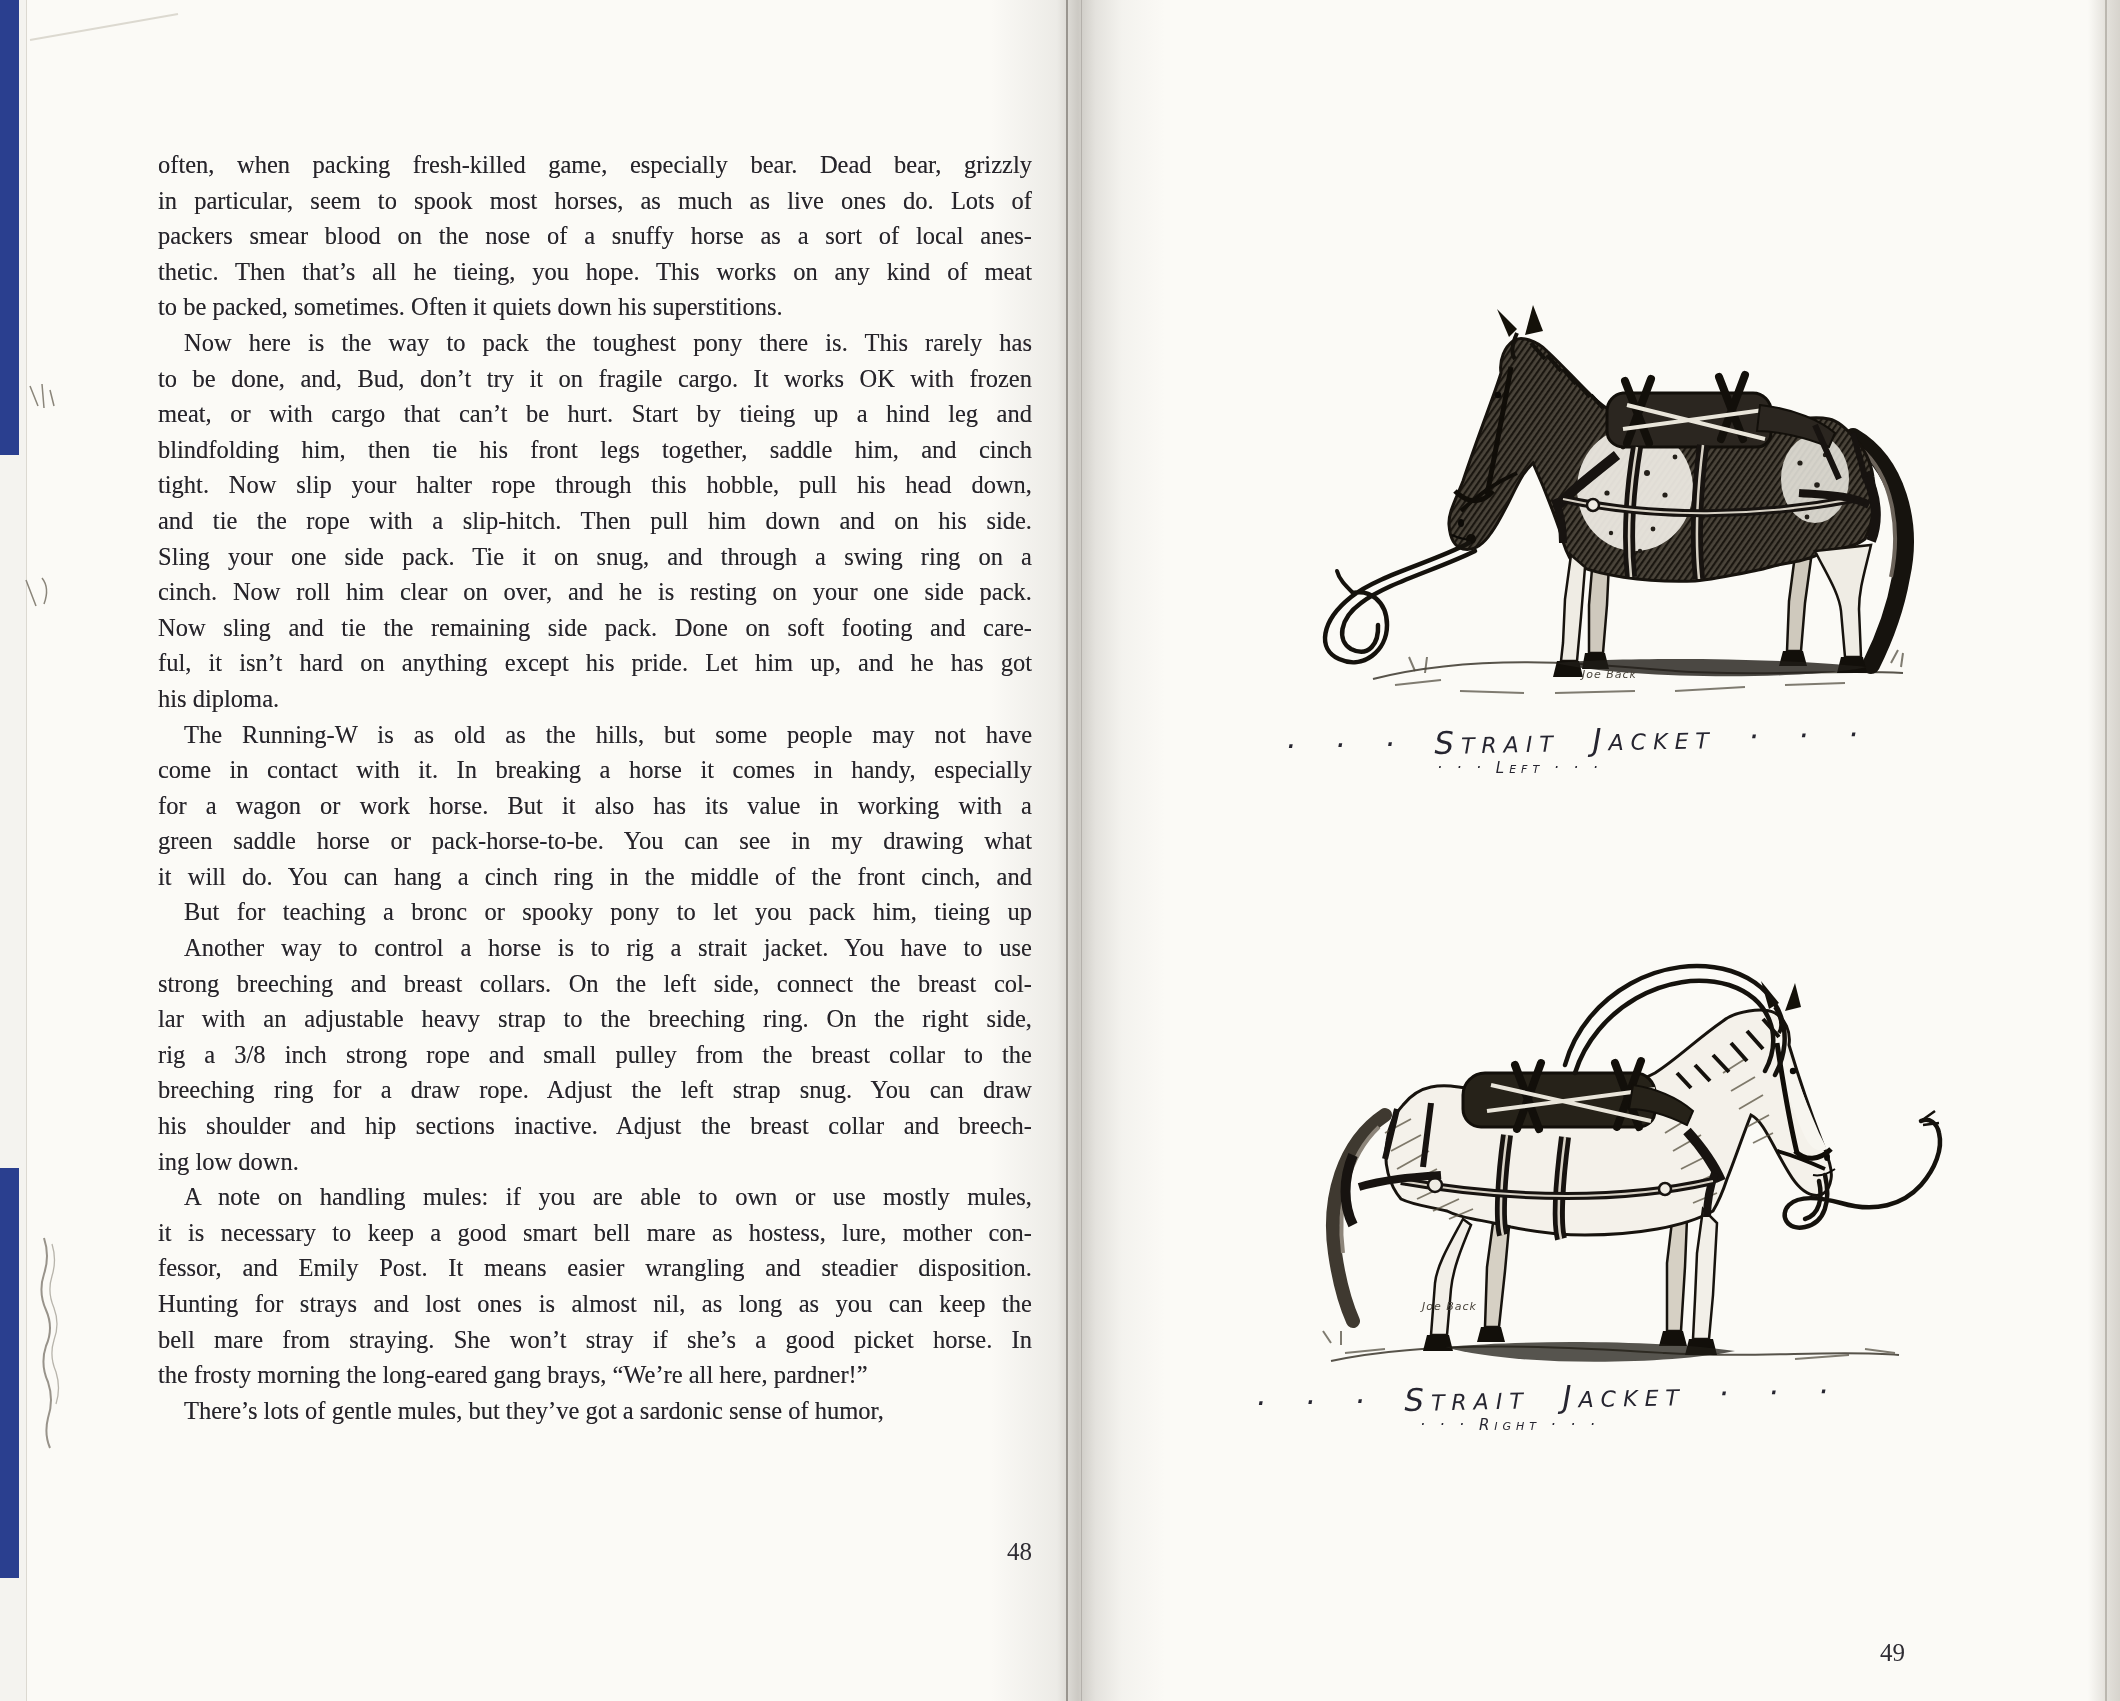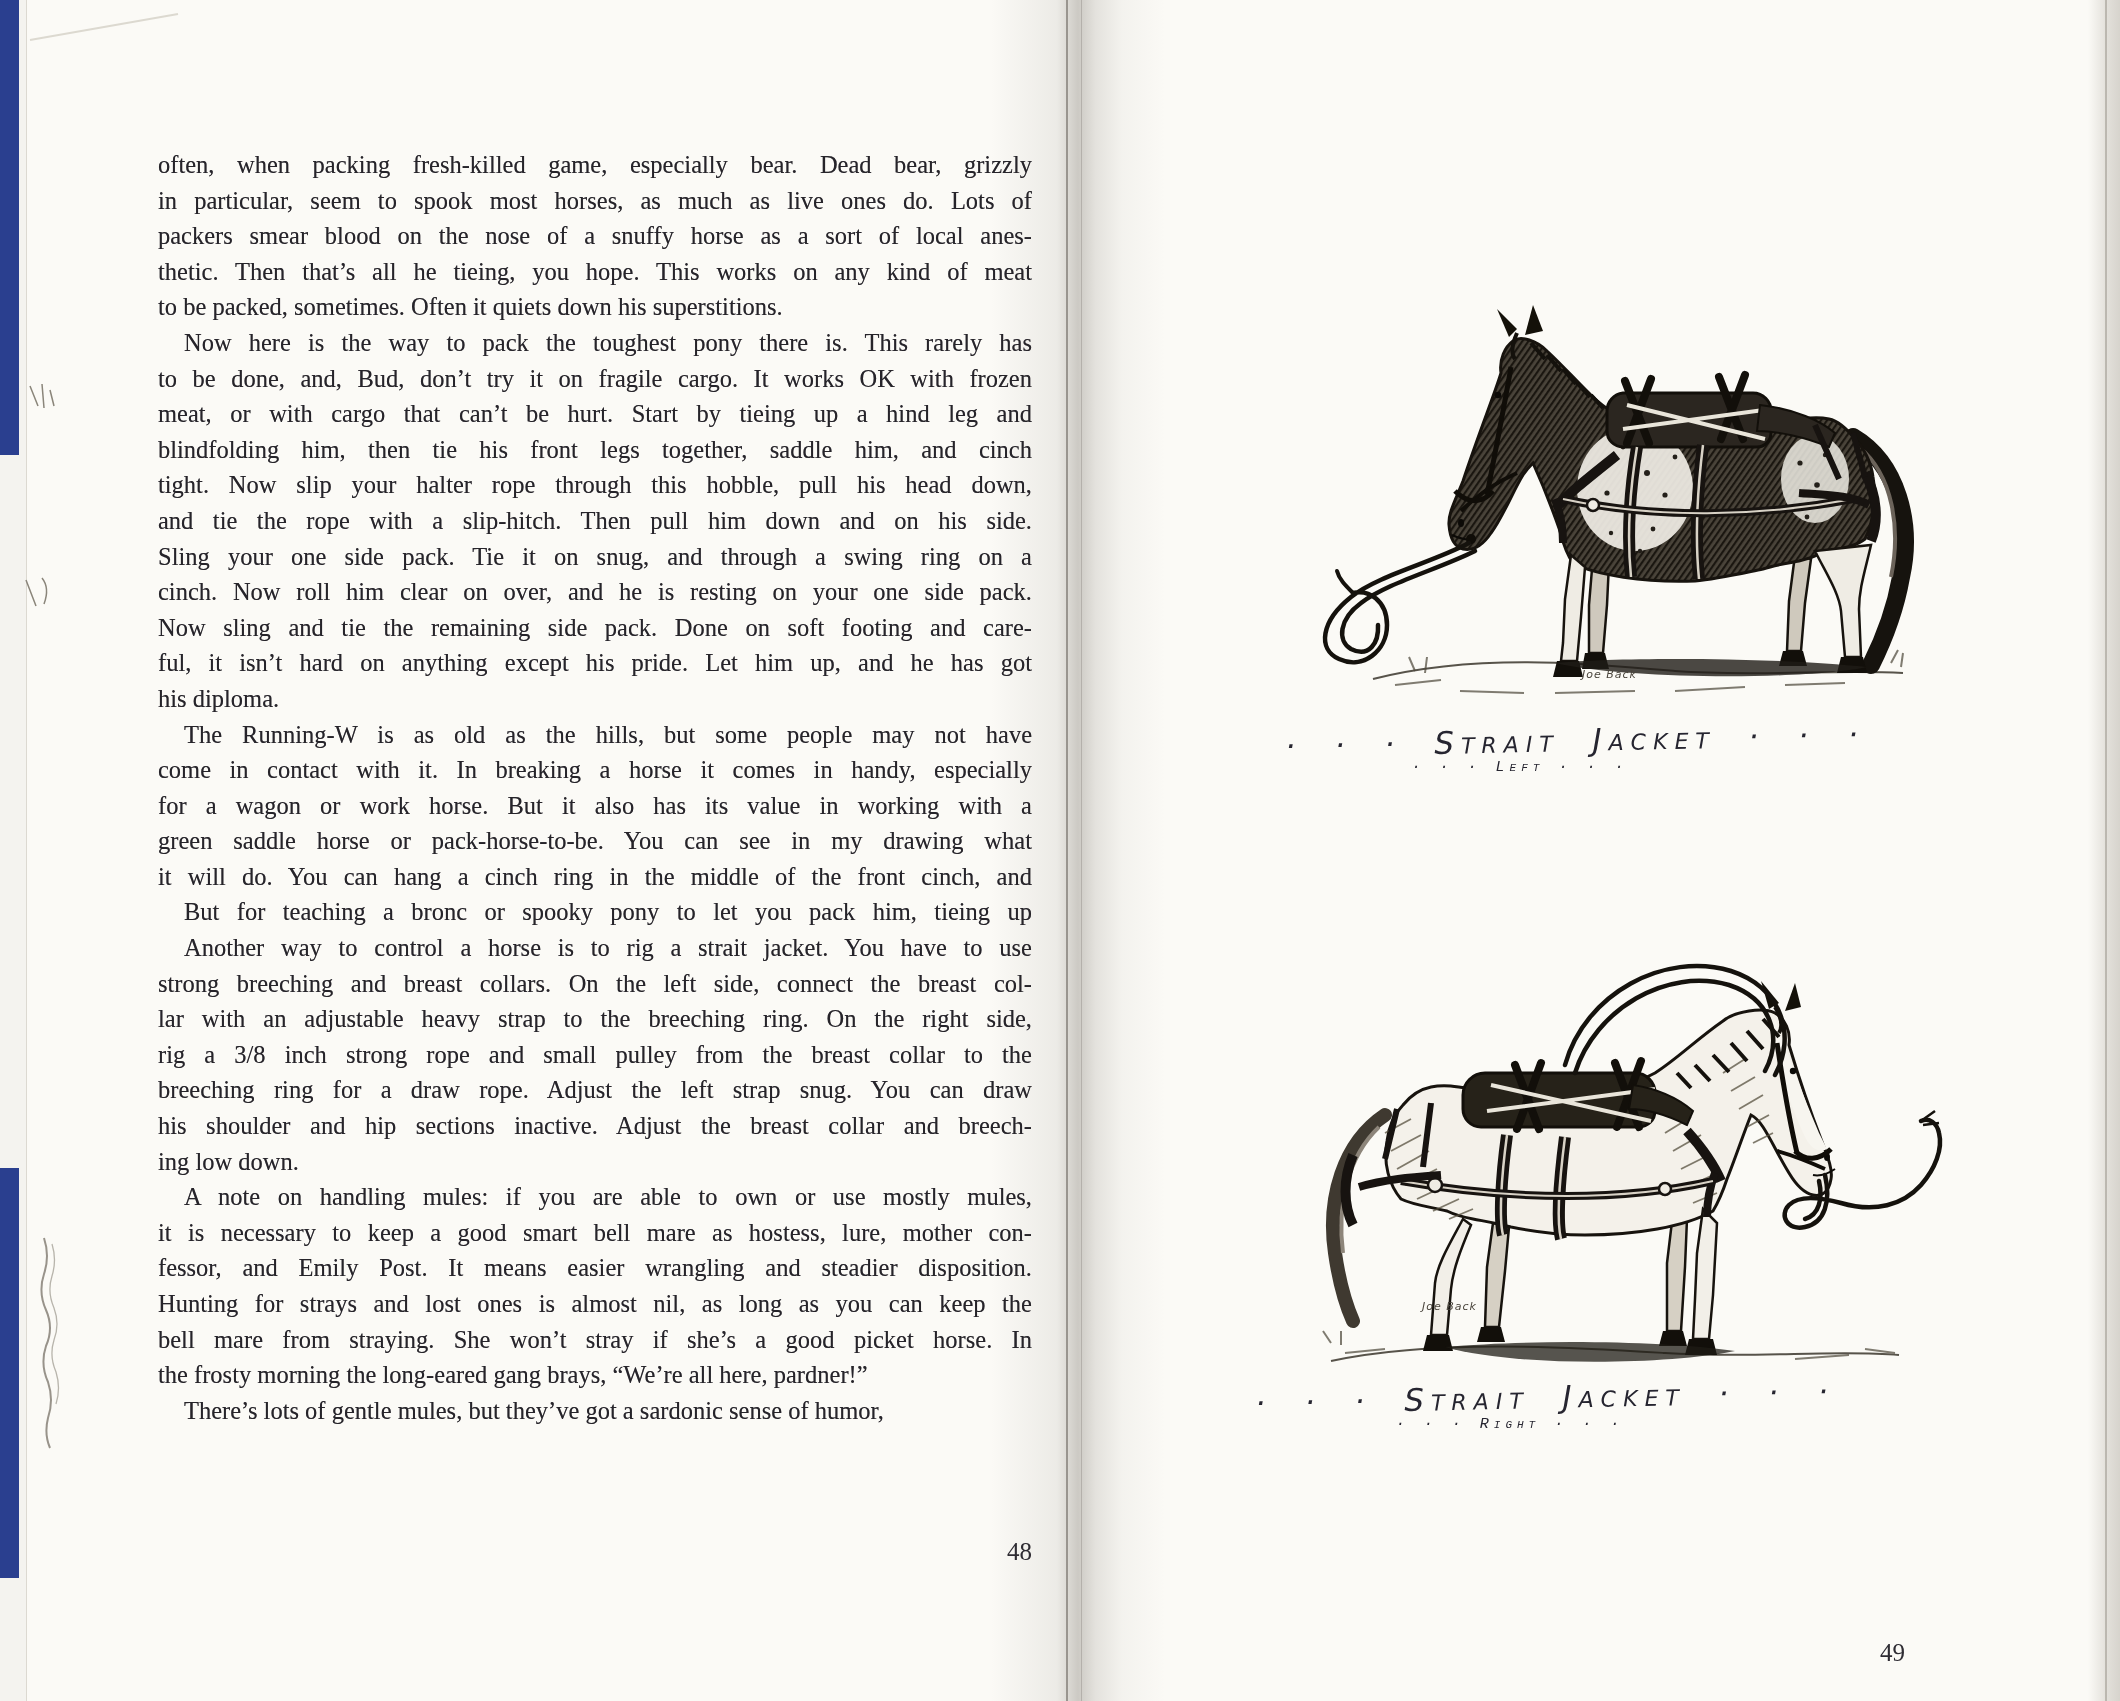--- a/index.html
+++ b/index.html
@@ -31,21 +31,21 @@
   .pageno{position:absolute;font-size:25px;color:#2e2c33;text-align:right;}
   .pageno.p48{left:158px;top:1538px;width:874px;}
   .pageno.p49{left:1205px;top:1639px;width:700px;}
 
   .fig{position:absolute;}
   .fig svg{display:block;}
   .cap{position:absolute;text-align:center;font-family:"DejaVu Sans",sans-serif;
        font-style:italic;color:#262530;}
   .cap-main{font-size:31px;font-variant:small-caps;letter-spacing:7px;word-spacing:16px;
        transform:rotate(-1.2deg);}
-  .cap-sub{font-size:15px;font-variant:small-caps;letter-spacing:5px;margin-top:1px;font-family:Liberation Mono, monospace;}
+  .cap-sub{font-size:15px;font-variant:small-caps;letter-spacing:5px;margin-top:1px;}
   .cap.cap1{left:1235px;top:722px;width:680px;}
   .cap.cap1 .cap-sub{transform:translateX(-55px);}
   .cap.cap2{left:1205px;top:1379px;width:680px;}
   .cap.cap2 .cap-sub{transform:translateX(-35px);}
   .sig{position:absolute;font-family:"DejaVu Sans",sans-serif;font-size:11px;
        font-style:italic;letter-spacing:1px;color:#4a453c;}
   .sig.s1{left:1582px;top:668px;}
   .sig.s2{left:1422px;top:1300px;}
   .marks{position:absolute;left:0;top:0;}
 </style>

